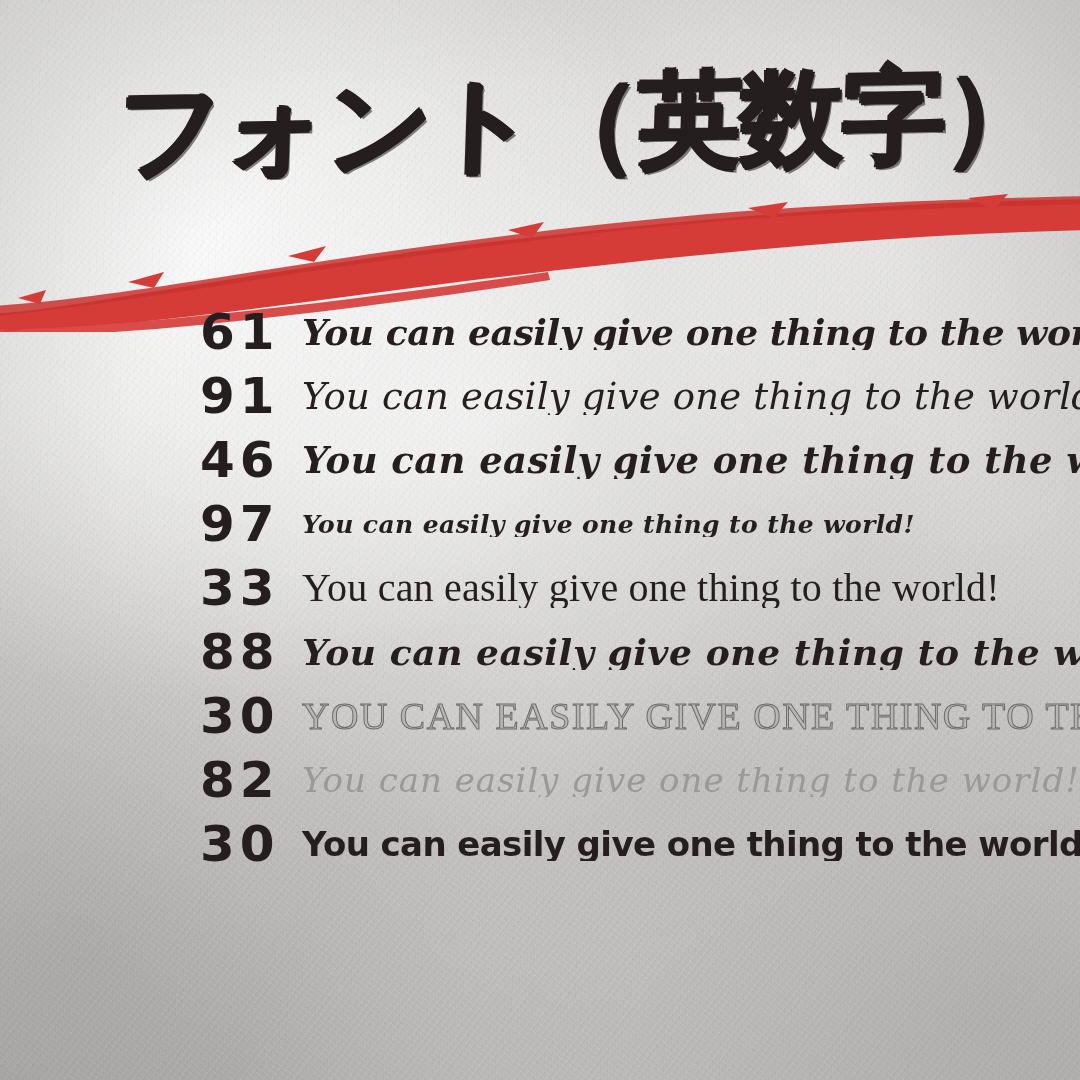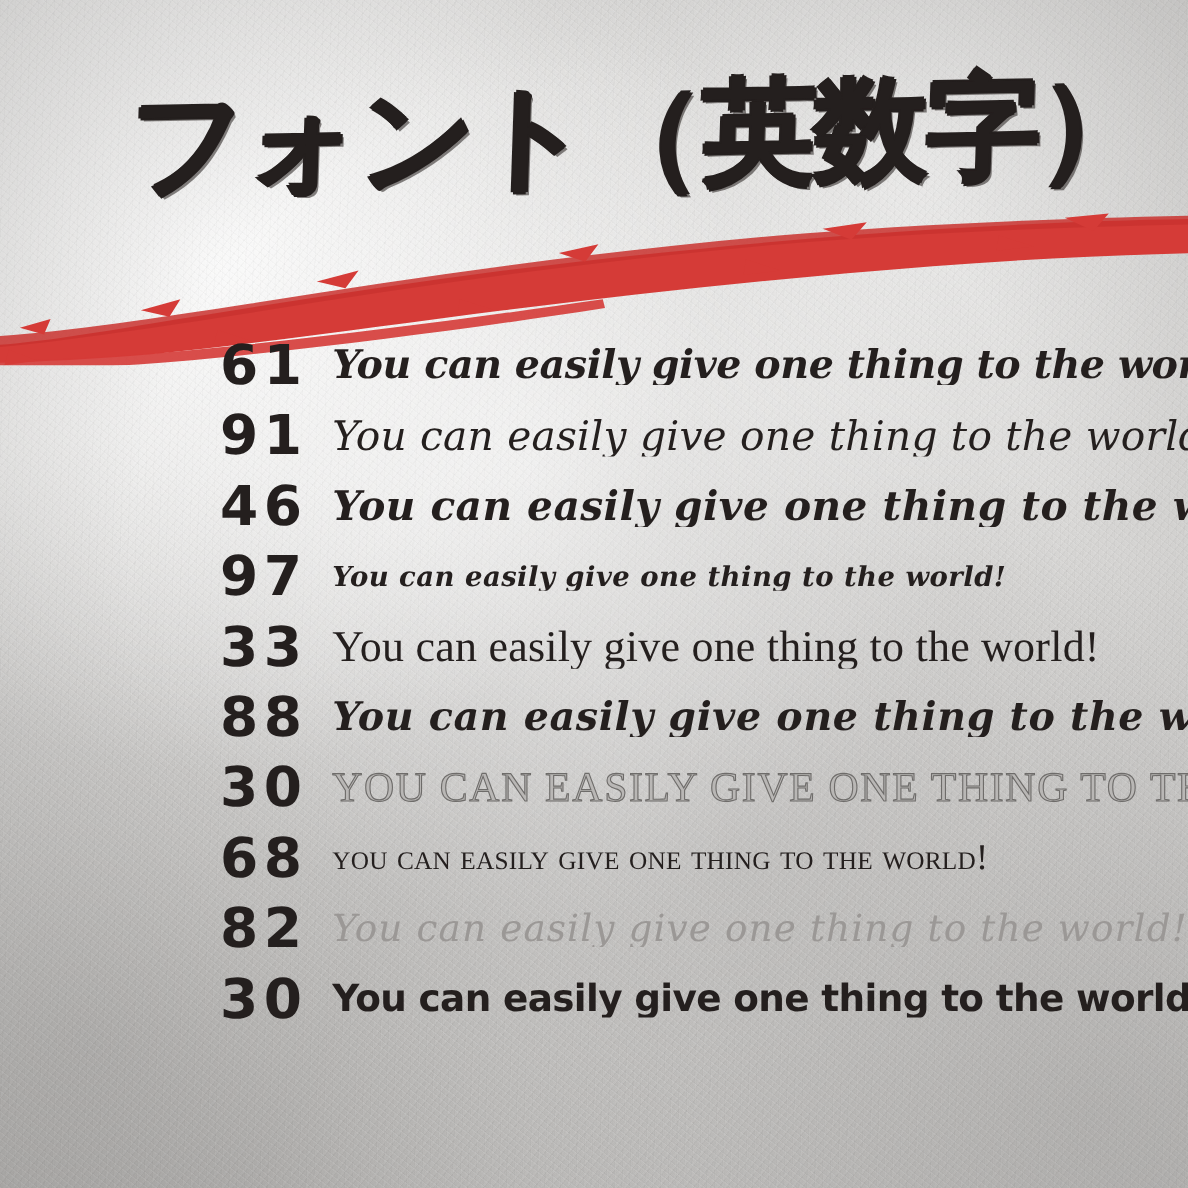--- a/index.html
+++ b/index.html
@@ -245,24 +245,20 @@
     <div class="row">
       <div class="row-num">88</div>
       <div class="row-sample s66">You can easily give one thing to the world!</div>
     </div>
 
     <div class="row">
       <div class="row-num">30</div>
       <div class="row-sample s67">YOU CAN EASILY GIVE ONE THING TO THE WORLD!</div>
     </div>
 
-    <div class="row">
-      <div class="row-num">68</div>
-      <div class="row-sample s68">You can easily give one thing to the world!</div>
-    </div>
 
     <div class="row">
       <div class="row-num">82</div>
       <div class="row-sample s69">You can easily give one thing to the world!</div>
     </div>
 
     <div class="row">
       <div class="row-num">30</div>
       <div class="row-sample s70">You can easily give one thing to the world!</div>
     </div>

